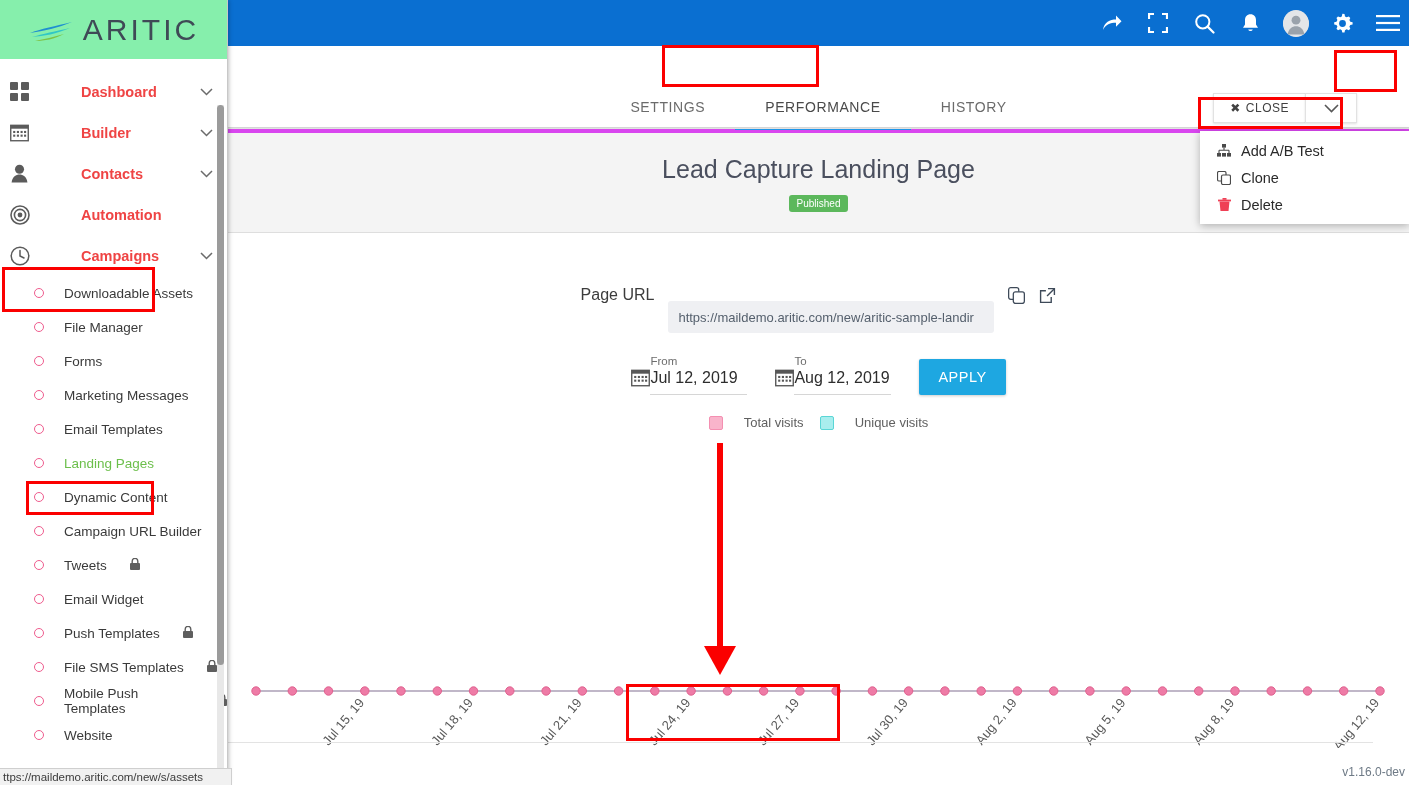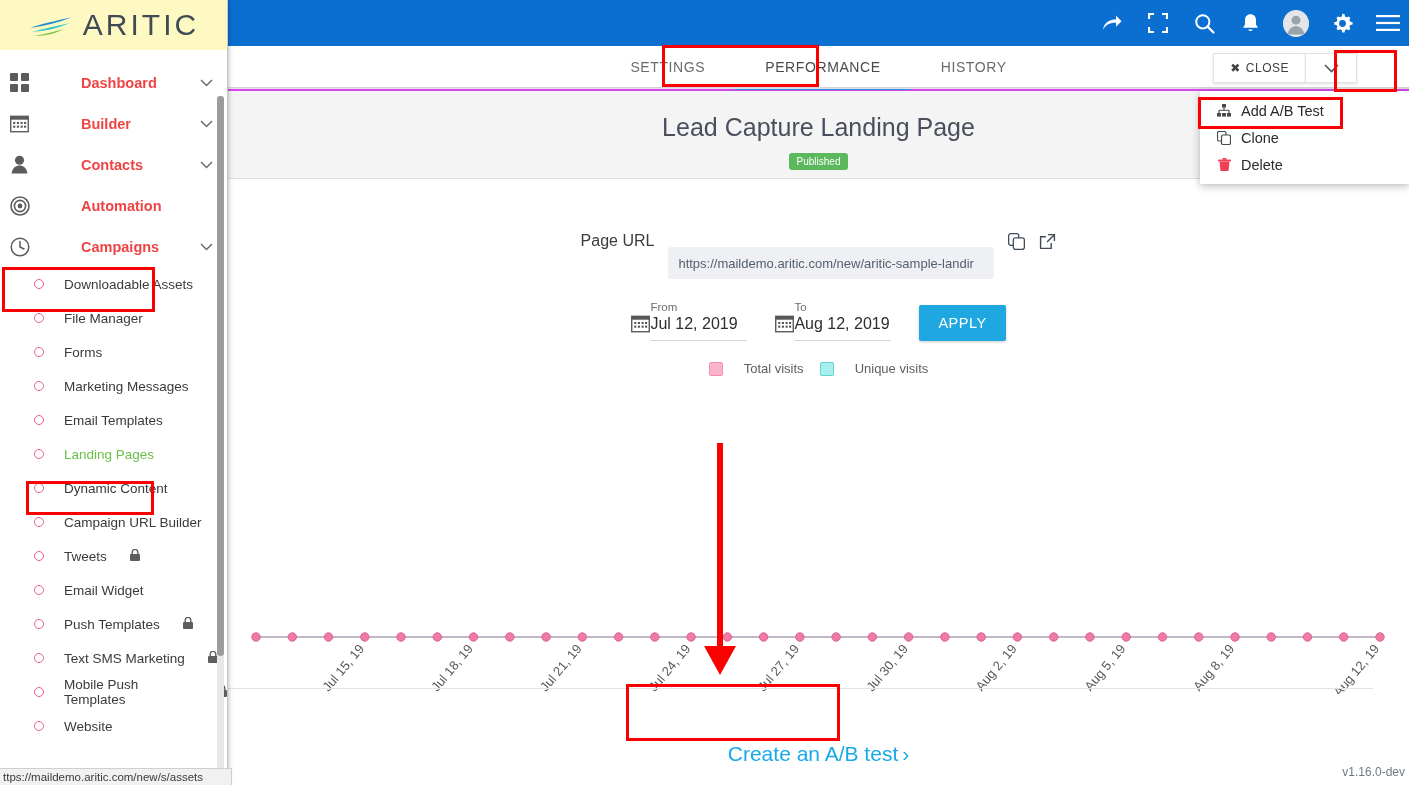--- a/index.html
+++ b/index.html
@@ -27,21 +27,21 @@
     overflow: hidden;
   }
 
   
   .sidebar {
     position: absolute; left: 0; top: 0; width: 228px; height: 785px;
     background: #fff; border-right: 1px solid #c8c8c8; z-index: 30;
     box-shadow: 1px 0 4px rgba(0,0,0,.25);
   }
   .brand {
-    height: 50px; background: #fef9c3; display: flex; align-items: center;
+    height: 59px; background: #86efac; display: flex; align-items: center;
     justify-content: center; gap: 9px; position: relative;
   }
   .brand-text {
     font-size: 30px; letter-spacing: 3px; color: #3f4a56; font-weight: 400;
   }
   .nav-scroll {
     height: 739px; overflow: hidden; position: relative; padding-top: 12px;
   }
   .nav-item {
     display: flex; align-items: center; height: 41px; padding: 0 14px 0 10px;
@@ -84,21 +84,21 @@
 
   
   .main {
     position: absolute; left: 228px; top: 46px; width: 1181px; height: 739px;
     background: #fff;
   }
 
   
   .tabrow {
     position: relative; height: 43px; background: #fff;
-    display: flex; align-items: center; justify-content: center;
+    display: flex; align-items: center; justify-content: center; margin-top: 40px;
   }
   .tab {
     font-size: 14px; letter-spacing: .6px; color: #6b6b6b; font-weight: 400;
     padding: 0 30px; height: 43px; line-height: 43px; cursor: pointer;
     position: relative;
   }
   .tabs-center { display: flex; }
   .tab-underline {
     position: absolute; bottom: -1px; left: 0; right: 0; height: 3px;
     background: #1e96e8;
@@ -129,22 +129,22 @@
   }
   .dd-item {
     display: flex; align-items: center; gap: 9px; height: 27px;
     padding: 0 16px; font-size: 14.5px; color: #2a2a2a; cursor: pointer;
   }
   .dd-icon { width: 16px; display: flex; align-items: center; justify-content: center; color: #4a4a4a; }
   .dd-icon.del { color: #ef4056; }
 
   
   .titleband {
-    background: #f4f4f4; border-top: 2px solid #d946ef;
-    border-bottom: 1px solid #dedede; padding: 22px 0 8px; text-align: center;
+    background: #f4f4f4; border-top: 4px solid #d946ef;
+    border-bottom: 1px solid #dedede; padding: 22px 0 20px; text-align: center;
   }
   .pagetitle { font-size: 25px; color: #4a4f5e; font-weight: 400; }
   .badge {
     display: inline-block; margin-top: 11px; background: #5cb85c; color: #fff;
     font-size: 10px; padding: 3px 8px; border-radius: 3px;
   }
 
   
   .urlrow {
     display: flex; align-items: center; justify-content: center;
@@ -611,21 +611,21 @@
           <div class="sub-item">
             <span class="sub-dot"></span>
             <span class="sub-label">Push Templates</span>
             <span class="lock"><svg width="10" height="12" viewBox="0 0 10 12">
                 <rect x="0" y="5" width="10" height="7" rx="1" fill="#5e5e5e"></rect>
                 <path d="M2.2 5 V3.2 a2.8 2.8 0 0 1 5.6 0 V5" fill="none" stroke="#5e5e5e" stroke-width="1.4"></path>
               </svg></span>
           </div>
           <div class="sub-item">
             <span class="sub-dot"></span>
-            <span class="sub-label">Text SMS Marketing</span>
+            <span class="sub-label">File SMS Templates</span>
             <span class="lock"><svg width="10" height="12" viewBox="0 0 10 12">
                 <rect x="0" y="5" width="10" height="7" rx="1" fill="#5e5e5e"></rect>
                 <path d="M2.2 5 V3.2 a2.8 2.8 0 0 1 5.6 0 V5" fill="none" stroke="#5e5e5e" stroke-width="1.4"></path>
               </svg></span>
           </div>
           <div class="sub-item">
             <span class="sub-dot"></span>
             <span class="sub-label">Mobile Push Templates</span>
             <span class="lock"><svg width="10" height="12" viewBox="0 0 10 12">
                 <rect x="0" y="5" width="10" height="7" rx="1" fill="#5e5e5e"></rect>

